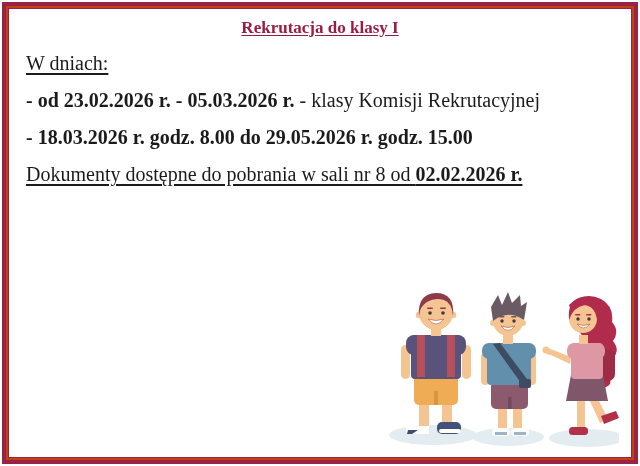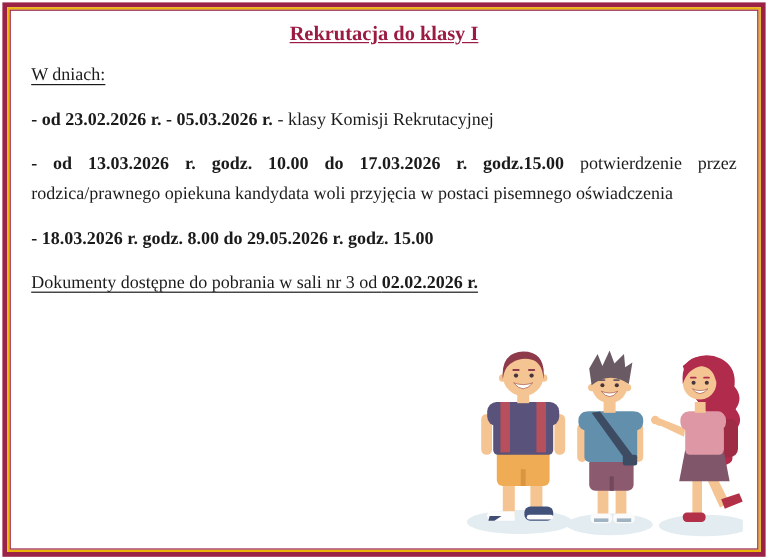--- a/index.html
+++ b/index.html
@@ -5,35 +5,35 @@
   html, body { margin: 0; padding: 0; }
   body {
     width: 640px; height: 466px;
     position: relative;
     background: #ffffff;
     font-family: "Liberation Serif", serif;
     color: #1b1b1b;
     overflow: hidden;
   }
   .frame-outer { position: absolute; inset: 2px; border: 4px solid #9b2247; }
-  .frame-mid   { position: absolute; inset: 0; border: 2px solid #eab308; }
+  .frame-mid   { position: absolute; inset: 0; border: 2px solid #c2410c; }
   .frame-inner { position: absolute; inset: 0; border: 1px solid #9b2247; }
   .content { position: absolute; inset: 0; padding: 0 17px; }
 
   .title {
     margin: 8px 0 0;
     text-align: center;
     font-size: 17px;
     font-weight: bold;
     line-height: 22px;
     color: #9b1b42;
   }
   .title .u { text-decoration: underline; text-underline-offset: 2px; }
 
-  .block { margin: 12px 0 0; font-size: 15px; line-height: 25px; }
+  .block { margin: 12px 0 0; font-size: 20px; line-height: 25px; }
   .heading .u { text-decoration: underline; text-underline-offset: 3px; }
   .para { text-align: justify; }
   .para b { font-weight: bold; }
   .note { text-decoration: underline; text-underline-offset: 3px; }
   .note b { font-weight: bold; margin-top: 16px; }
 
   .kids {
     position: absolute;
     right: 12px; bottom: 10px;
     width: 238px; height: 158px;
@@ -49,26 +49,25 @@
       <div class="content">
 
         <h1 class="title"><span class="u">Rekrutacja do klasy I</span></h1>
 
         <p class="block heading"><span class="u">W dniach:</span></p>
 
 
         <p class="block para"><b>- od 23.02.2026 r. - 05.03.2026 r.</b><span> - klasy Komisji Rekrutacyjnej</span></p>
 
 
-        <p class="block para"><b>- od 13.03.2026 r. godz. 10.00 do 17.03.2026 r. godz.15.00</b><span> potwierdzenie przez rodzica/prawnego opiekuna kandydata woli przyjęcia w postaci pisemnego oświadczenia</span></p>
 
 
         <p class="block para"><b>- 18.03.2026 r. godz. 8.00 do 29.05.2026 r. godz. 15.00</b></p>
 
-        <p class="block note"><span>Dokumenty dostępne do pobrania w sali nr 3 od </span><b>02.02.2026 r.</b></p>
+        <p class="block note"><span>Dokumenty dostępne do pobrania w sali nr 8 od </span><b>02.02.2026 r.</b></p>
 
       </div>
 
       <svg class="kids" viewBox="0 0 238 158" aria-hidden="true">
 
         <ellipse cx="52" cy="146" rx="44" ry="10" fill="#e3ecf1"></ellipse>
         <ellipse cx="127" cy="148" rx="36" ry="9" fill="#e3ecf1"></ellipse>
         <ellipse cx="206" cy="149" rx="38" ry="9" fill="#e3ecf1"></ellipse>
 
         <g>

